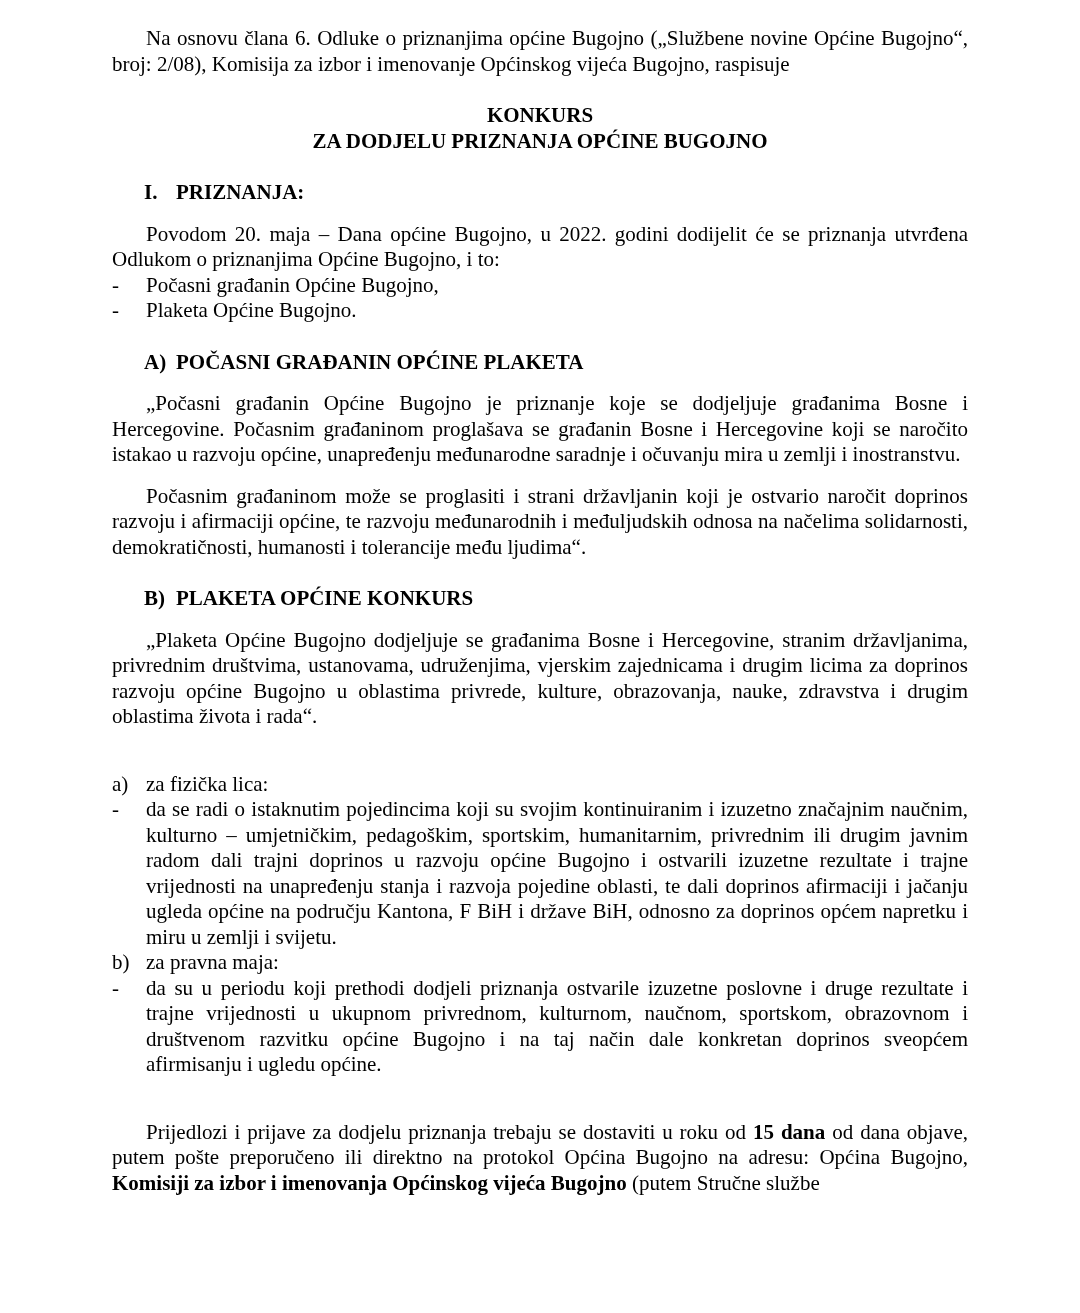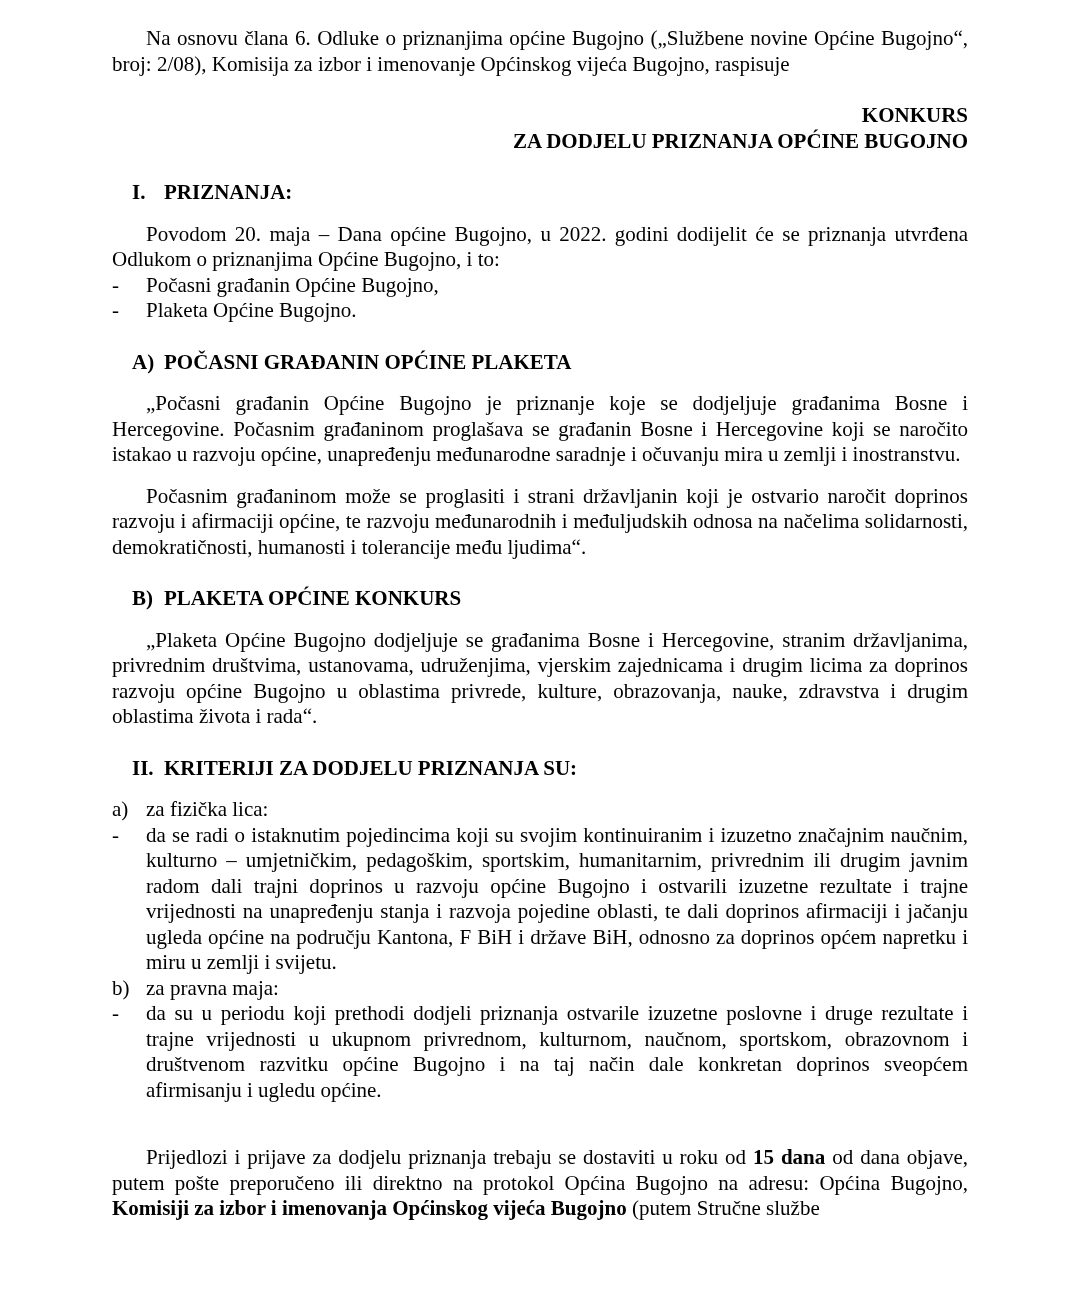--- a/index.html
+++ b/index.html
@@ -4,22 +4,22 @@
 <style>
   html, body { margin: 0; padding: 0; background: #ffffff; }
   body {
     width: 1080px; height: 1313px; overflow: hidden;
     font-family: "Liberation Serif", serif;
     color: #000; font-size: 21px; line-height: 25.5px;
   }
   .page { position: relative; padding: 26px 112px 0 112px; }
   p { margin: 0; text-align: justify; }
   .indent { text-indent: 34px; }
-  .center { text-align: right; font-weight: bold; }
-  .h { font-weight: bold; margin-left: 20px; }
+  .center { text-align: center; font-weight: bold; }
+  .h { font-weight: bold; margin-left: 32px; }
   .h .num { display: inline-block; min-width: 32px; }
   .h .num-wide { display: inline-block; min-width: 30px; }
   .list-item { display: flex; }
   .list-item .mark { width: 34px; flex: 0 0 34px; }
   .list-item .txt { flex: 1; text-align: justify; }
   b { font-weight: bold; }
   .gap-m { height: 16px; }
   .gap-l { height: 26px; }
 </style>
 </head>
@@ -58,23 +58,20 @@
   <p class="indent">Počasnim građaninom može se proglasiti i strani državljanin koji je ostvario naročit doprinos razvoju i afirmaciji općine, te razvoju međunarodnih i međuljudskih odnosa na načelima solidarnosti, demokratičnosti, humanosti i tolerancije među ljudima“.</p>
 
   <div class="gap-l"></div>
   <p class="h">
     <span class="num">B)</span><span>PLAKETA OPĆINE KONKURS</span>
   </p>
   <div class="gap-m"></div>
   <p class="indent">„Plaketa Općine Bugojno dodjeljuje se građanima Bosne i Hercegovine, stranim državljanima, privrednim društvima, ustanovama, udruženjima, vjerskim zajednicama i drugim licima za doprinos razvoju općine Bugojno u oblastima privrede, kulture, obrazovanja, nauke, zdravstva i drugim oblastima života i rada“.</p>
 
   <div class="gap-l"></div>
-  <p class="h">
-    <span class="num">II.</span><span>KRITERIJI ZA DODJELU PRIZNANJA SU:</span>
-  </p>
   <div class="gap-m"></div>
   <div class="list-item">
     <span class="mark">a)</span>
     <span class="txt">za fizička lica:</span>
   </div>
   <div class="list-item">
     <span class="mark">-</span>
     <span class="txt">da se radi o istaknutim pojedincima koji su svojim kontinuiranim i izuzetno značajnim naučnim, kulturno – umjetničkim, pedagoškim, sportskim, humanitarnim, privrednim ili drugim javnim radom dali trajni doprinos u razvoju općine Bugojno i ostvarili izuzetne rezultate i trajne vrijednosti na unapređenju stanja i razvoja pojedine oblasti, te dali doprinos afirmaciji i jačanju ugleda općine na području Kantona, F BiH i države BiH, odnosno za doprinos općem napretku i miru u zemlji i svijetu.</span>
   </div>
   <div class="list-item">

